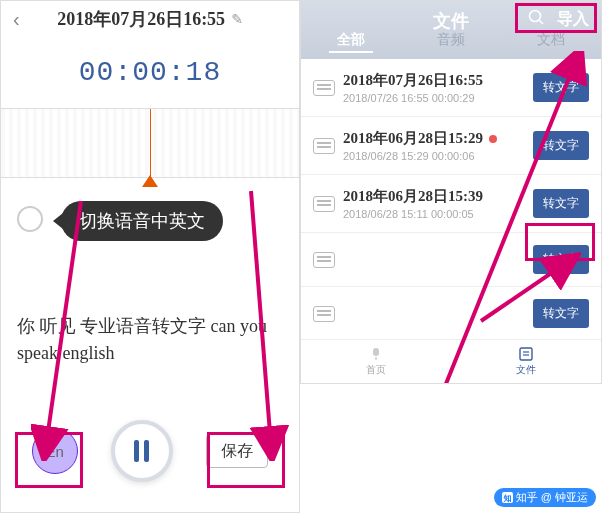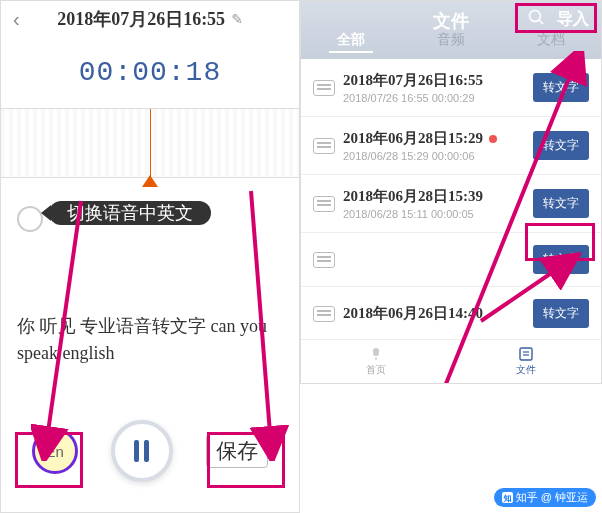--- a/index.html
+++ b/index.html
@@ -9,30 +9,30 @@
 
   
   .lp-header { height: 36px; display: flex; align-items: center; justify-content: center; position: relative; background: #fff; }
   .lp-back { position: absolute; left: 12px; color: #888; font-size: 20px; }
   .lp-title { font-family: "Bradley Hand", cursive; font-size: 18px; color: #333; font-weight: bold; }
   .lp-edit { margin-left: 6px; color: #999; font-size: 14px; }
   .lp-timer { text-align: center; font-size: 28px; color: #3a5fa0; font-family: "Courier New", monospace; margin-top: 20px; margin-bottom: 20px; letter-spacing: 1px; }
   .lp-wave { height: 70px; background: repeating-linear-gradient(90deg, #f9f9f9 0, #f9f9f9 4px, #fff 4px, #fff 8px); border-top: 1px solid #ddd; border-bottom: 1px solid #ddd; position: relative; }
   .lp-wave-center { position: absolute; left: 50%; top: 0; bottom: 0; width: 1px; background: #e55a00; }
   .lp-playhead { position: absolute; left: 50%; bottom: -10px; transform: translateX(-50%); width: 0; height: 0; border-left: 8px solid transparent; border-right: 8px solid transparent; border-bottom: 12px solid #e55a00; }
-  .lp-bubble { position: absolute; top: 200px; left: 48px; background: #333; color: #fff; padding: 0 18px; border-radius: 20px; font-size: 18px; font-family: "Bradley Hand", cursive; }
+  .lp-bubble { position: absolute; top: 200px; left: 60px; background: #333; color: #fff; padding: 8px 18px; border-radius: 20px; font-size: 18px; font-family: "Bradley Hand", cursive; }
   .lp-bubble::before { content: ''; position: absolute; left: -8px; top: 50%; transform: translateY(-50%); width: 0; height: 0; border-top: 8px solid transparent; border-bottom: 8px solid transparent; border-right: 10px solid #333; }
   .lp-ring { position: absolute; top: 205px; left: 16px; width: 26px; height: 26px; border: 2px solid #ccc; border-radius: 50%; background: #fff; }
   .lp-text { position: absolute; top: 312px; left: 16px; right: 16px; font-family: "Bradley Hand", cursive; font-size: 18px; color: #333; line-height: 1.5; }
   .lp-controls { position: absolute; bottom: 30px; left: 0; right: 0; display: flex; justify-content: space-around; align-items: center; padding: 0 14px; }
-  .lp-en-btn { width: 46px; height: 46px; border-radius: 50%; border: 3px solid #6d28d9; background: #fef9c3; display: flex; align-items: center; justify-content: center; color: #666; font-size: 15px; }
+  .lp-en-btn { width: 46px; height: 46px; border-radius: 50%; border: 1px solid #6d28d9; background: #c4b5fd; display: flex; align-items: center; justify-content: center; color: #666; font-size: 15px; }
   .lp-play-btn { width: 62px; height: 62px; border-radius: 50%; border: 4px solid #d8dce4; background: #fff; display: flex; align-items: center; justify-content: center; box-shadow: 0 2px 6px rgba(0,0,0,0.12); }
   .lp-play-btn .bars { display: flex; gap: 5px; }
   .lp-play-btn .bar { width: 5px; height: 22px; background: #3a5fa0; border-radius: 2px; }
-  .lp-save-btn { width: 62px; height: 34px; border: 1px solid #bbb; border-radius: 4px; display: flex; align-items: center; justify-content: center; font-family: "Bradley Hand", cursive; font-size: 21px; color: #333; }
+  .lp-save-btn { width: 62px; height: 34px; border: 1px solid #bbb; border-radius: 4px; display: flex; align-items: center; justify-content: center; font-family: "Bradley Hand", cursive; font-size: 16px; color: #333; }
 
   
   .rp-header { height: 58px; background: linear-gradient(#d7dde6, #c7cfdc); position: relative; display: flex; align-items: flex-end; padding-bottom: 6px; }
   .rp-title { position: absolute; top: 8px; left: 50%; transform: translateX(-50%); color: #fff; font-size: 18px; font-family: "Bradley Hand", cursive; font-weight: bold; }
   .rp-search { position: absolute; top: 8px; right: 56px; color: #fff; font-size: 17px; }
   .rp-import { position: absolute; top: 8px; right: 12px; color: #fff; font-size: 16px; font-family: "Bradley Hand", cursive; font-weight: bold; }
   .rp-tabs { display: flex; width: 100%; justify-content: space-around; }
   .rp-tab { color: #9faabb; font-size: 14px; font-family: "Bradley Hand", cursive; padding: 2px 8px; }
   .rp-tab.active { color: #fff; border-bottom: 2px solid #fff; font-weight: bold; }
   .rp-list { }
@@ -157,23 +157,20 @@
     </div>
     <div class="rp-row">
       <div class="rp-row-icon"></div>
       <div class="rp-row-main">
       </div>
       <div class="rp-row-btn">转文字</div>
     </div>
     <div class="rp-row">
       <div class="rp-row-icon"></div>
       <div class="rp-row-main">
-        <div class="rp-row-title">
-            <span>2018年06月26日14:40</span>
-          </div>
       </div>
       <div class="rp-row-btn">转文字</div>
     </div>
   </div>
 
   <div class="rp-bottom">
     <div class="rp-bottom-item">
       <svg class="rp-bi-icon" viewBox="0 0 18 14">
           <rect x="6" y="1" width="6" height="8" rx="3" fill="#ccc"></rect>
           <line x1="9" y1="10" x2="9" y2="13" stroke="#ccc" stroke-width="1.4"></line>

